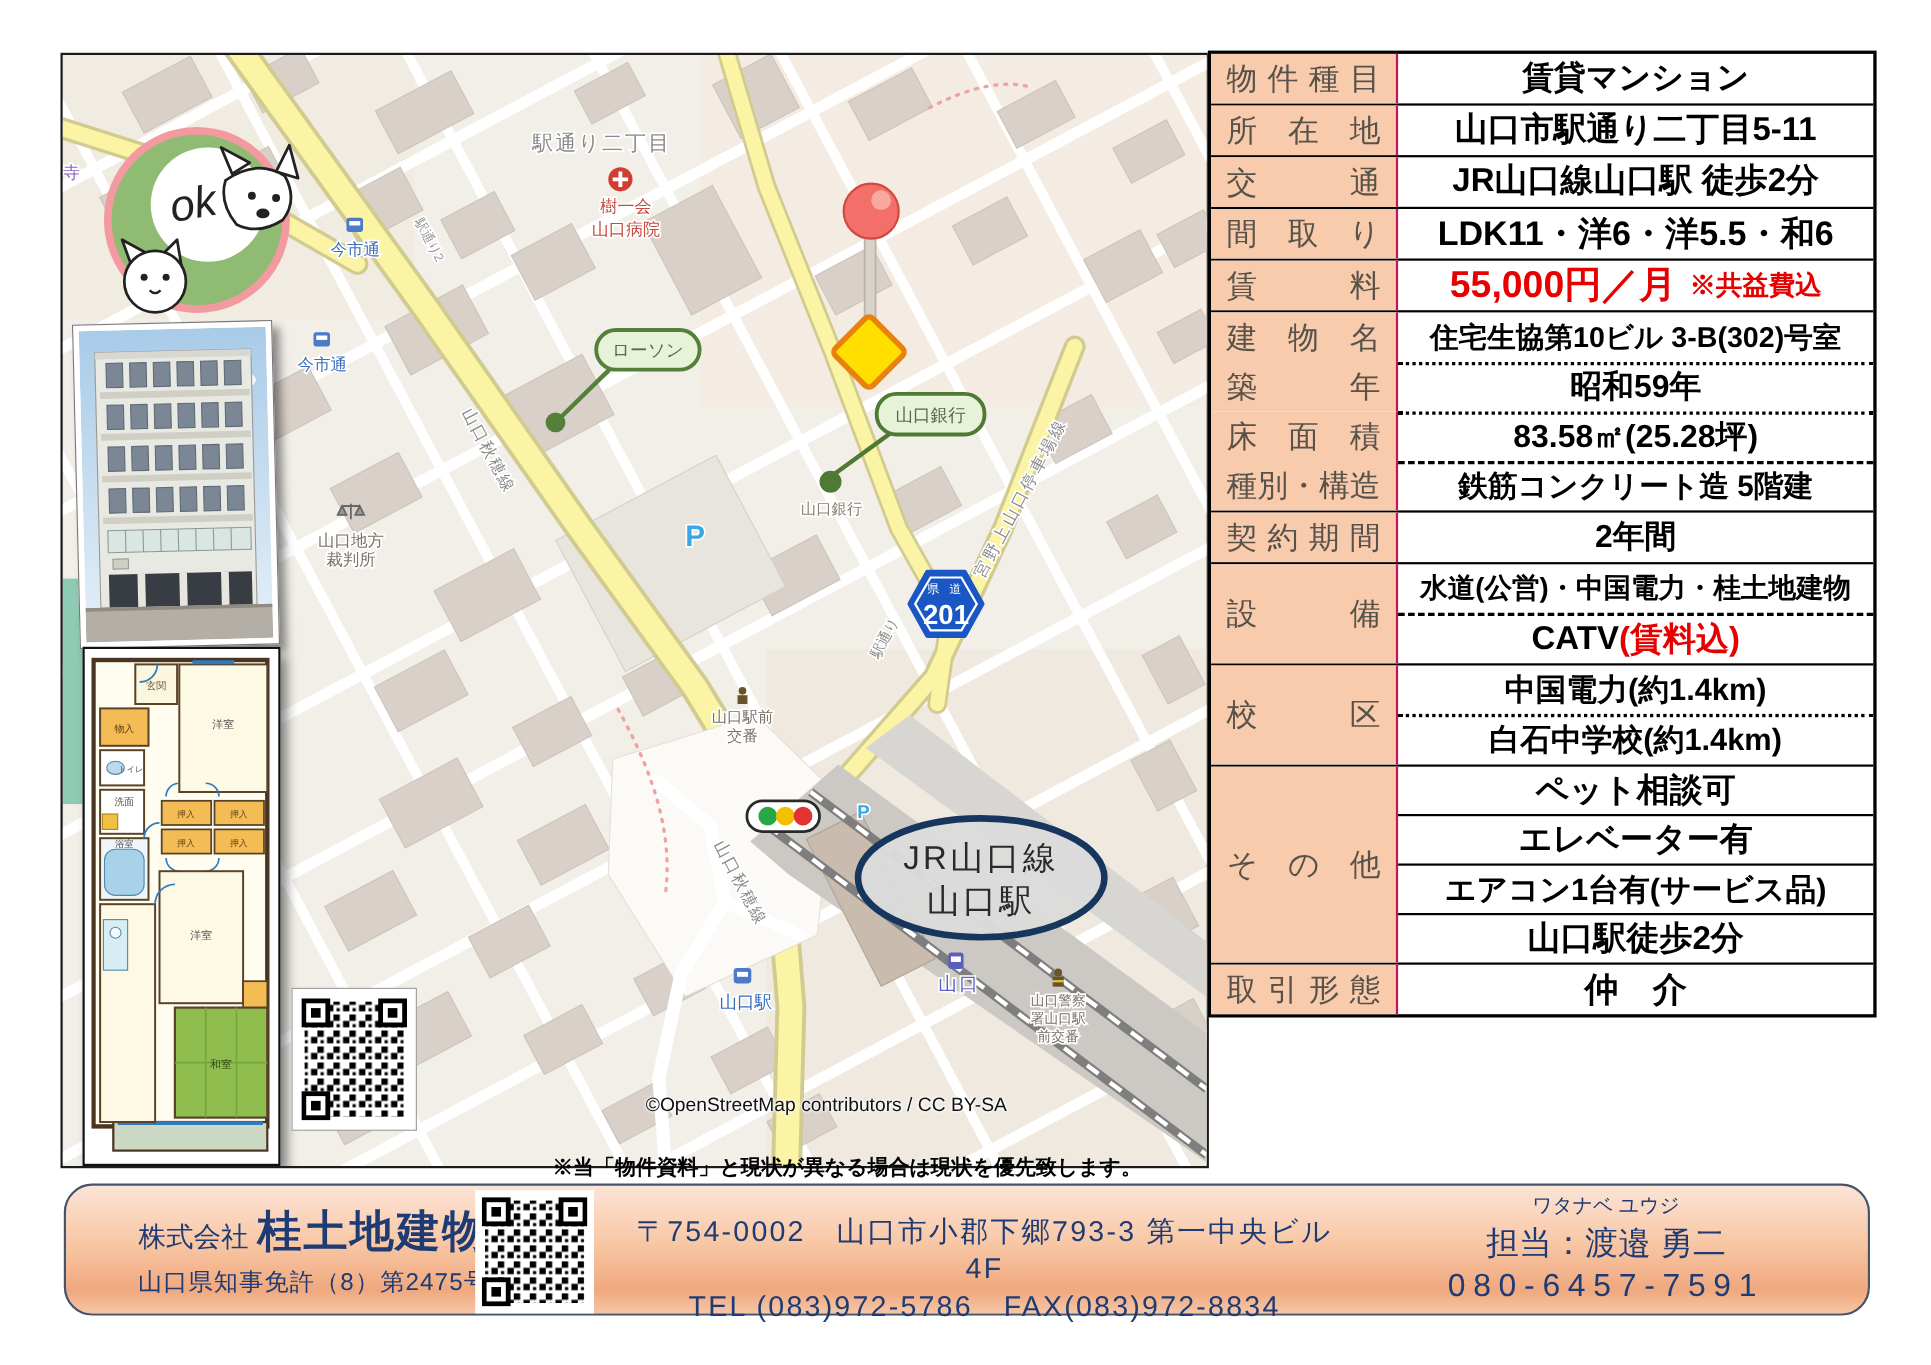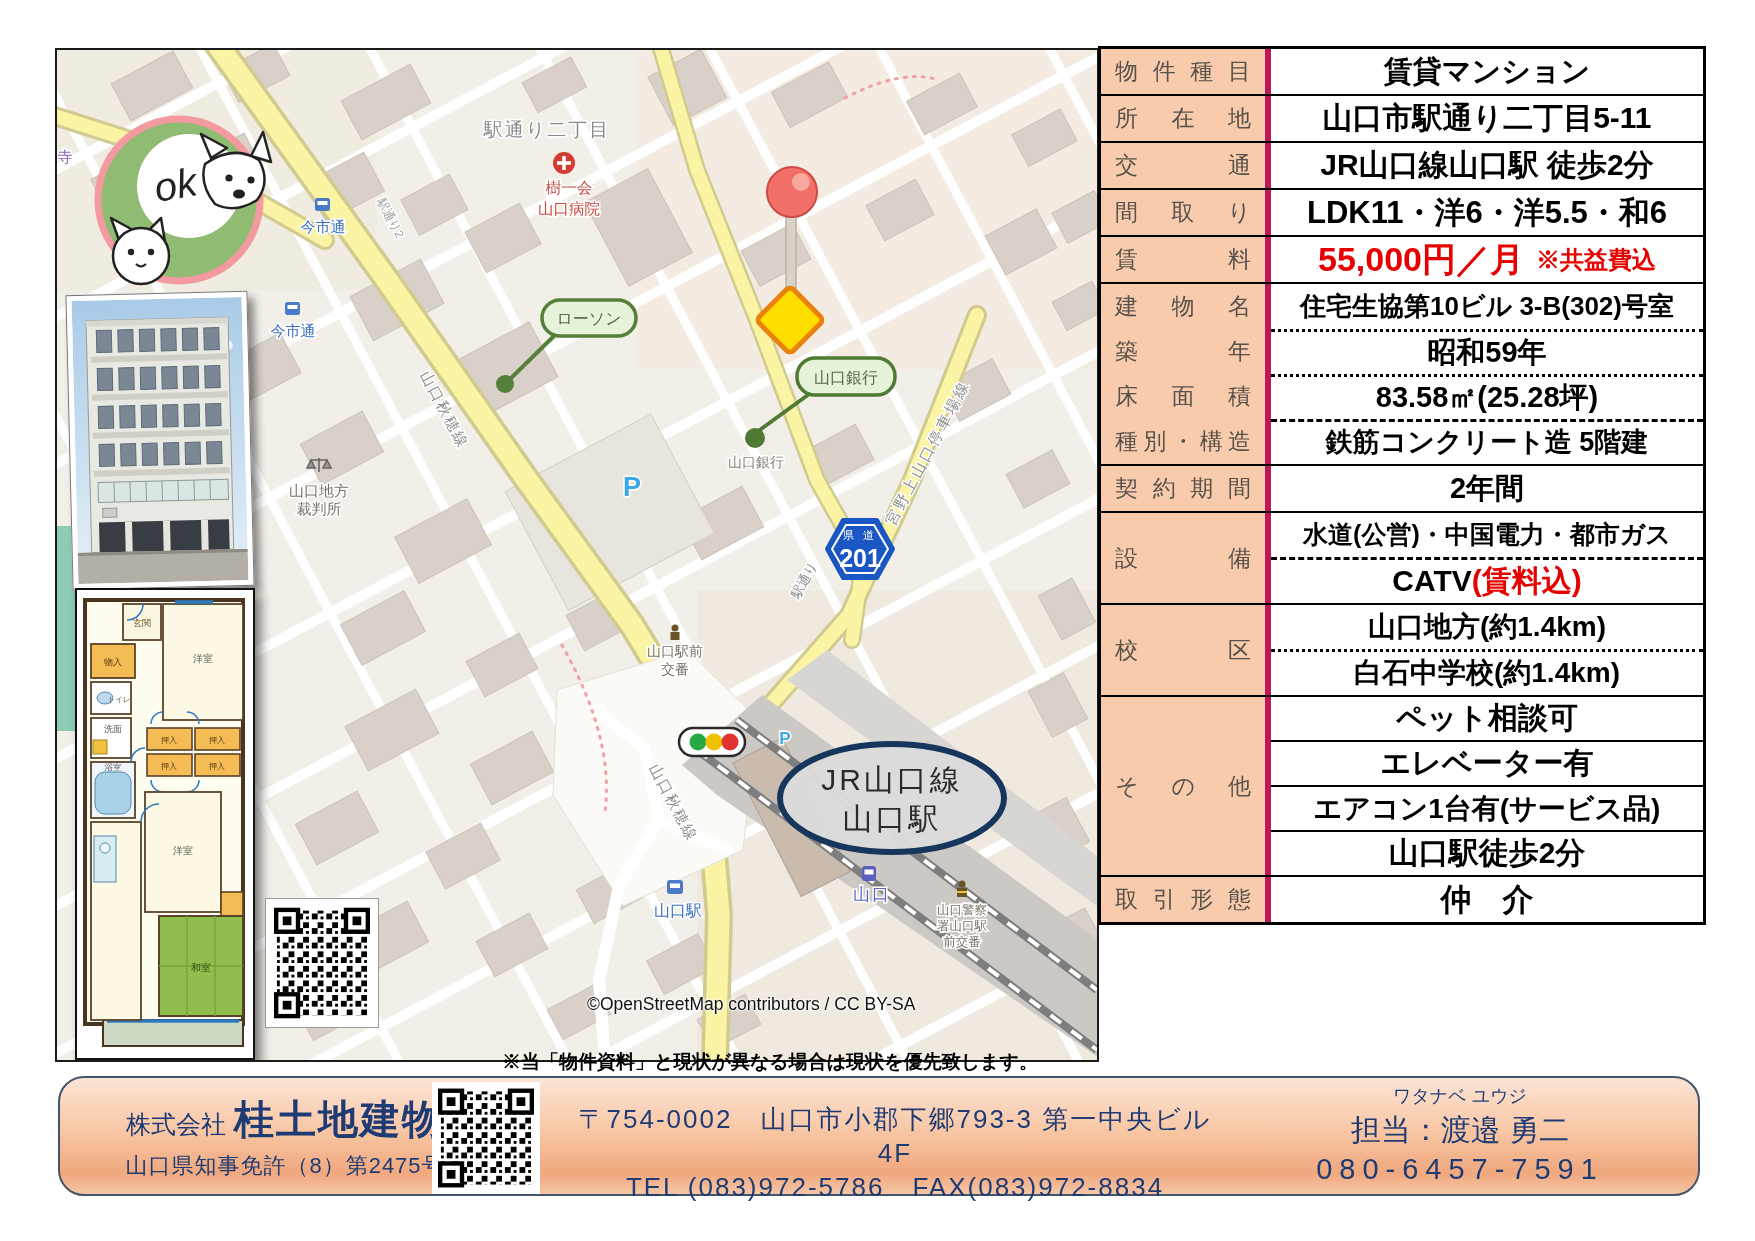--- a/index.html
+++ b/index.html
@@ -24,22 +24,22 @@
   #map-qr{position:absolute;left:208px;top:848px;width:112px;height:128px;background:#fff;
           border:1px solid #999;display:flex;align-items:center;justify-content:center;}
   
   #ptable{position:absolute;left:1098px;top:46px;width:602px;border:3px solid #000;background:#fff;}
   .trow{display:flex;border-top:2px solid #000;}
   .trow.first{border-top:none;}
   .trow.vdot{border-top:none;}
   .trow.vdot .val{border-top:3px dotted #000;}
   .trow.vdash{border-top:none;justify-content:center;}
   .trow.vdash .val{border-top:3px dashed #000;}
-  .lbl{width:170px;min-width:170px;background:#f8cbad;color:#57524a;font-size:23px;
-       padding:0 14px;display:flex;align-items:center;border-right:6px solid #be185d;box-sizing:border-box;}
+  .lbl{width:170px;min-width:170px;background:#f8cbad;color:#57524a;font-size:28px;
+       padding:0 14px;display:flex;align-items:center;border-right:2px solid #be185d;box-sizing:border-box;}
   .lbl span{display:block;width:100%;text-align:justify;text-align-last:justify;}
   .val{flex:1;display:flex;align-items:center;justify-content:center;font-weight:bold;
        font-size:29px;color:#000;text-align:center;box-sizing:border-box;line-height:1.15;}
   .vstack{flex:1;display:flex;flex-direction:column;}
   .vline{flex:1;display:flex;align-items:center;justify-content:center;font-weight:bold;
          font-size:28px;color:#000;text-align:center;}
   .vstack.solid .vline + .vline{border-top:2px solid #000;}
   .vstack.dash  .vline + .vline{border-top:3px dashed #000;}
   .vstack.dot   .vline + .vline{border-top:3px dotted #000;}
   .red{color:#e60000;}
@@ -520,33 +520,33 @@
       <div class="lbl">
           <span>契約期間</span>
         </div>
       <div class="val">2年間</div>
     </div>
     <div class="trow" style="height:90px">
       <div class="lbl">
           <span>設備</span>
         </div>
       <div class="vstack dash">
-        <div class="vline" style="font-size:25px">水道(公営)・中国電力・都市ガス</div>
+        <div class="vline" style="font-size:25px">水道(公営)・中国電力・桂土地建物</div>
         <div class="vline" style="font-size:30px">
           <span>CATV</span>
             <span class="red">(賃料込)</span>
         </div>
       </div>
     </div>
     <div class="trow" style="height:90px">
       <div class="lbl">
           <span>校区</span>
         </div>
       <div class="vstack dot">
-        <div class="vline">山口地方(約1.4km)</div>
+        <div class="vline">中国電力(約1.4km)</div>
         <div class="vline">白石中学校(約1.4km)</div>
       </div>
     </div>
     <div class="trow" style="height:178px">
       <div class="lbl">
           <span>その他</span>
         </div>
       <div class="vstack solid">
         <div class="vline" style="font-size:30px">ペット相談可</div>
         <div class="vline" style="font-size:30px">エレベーター有</div>

